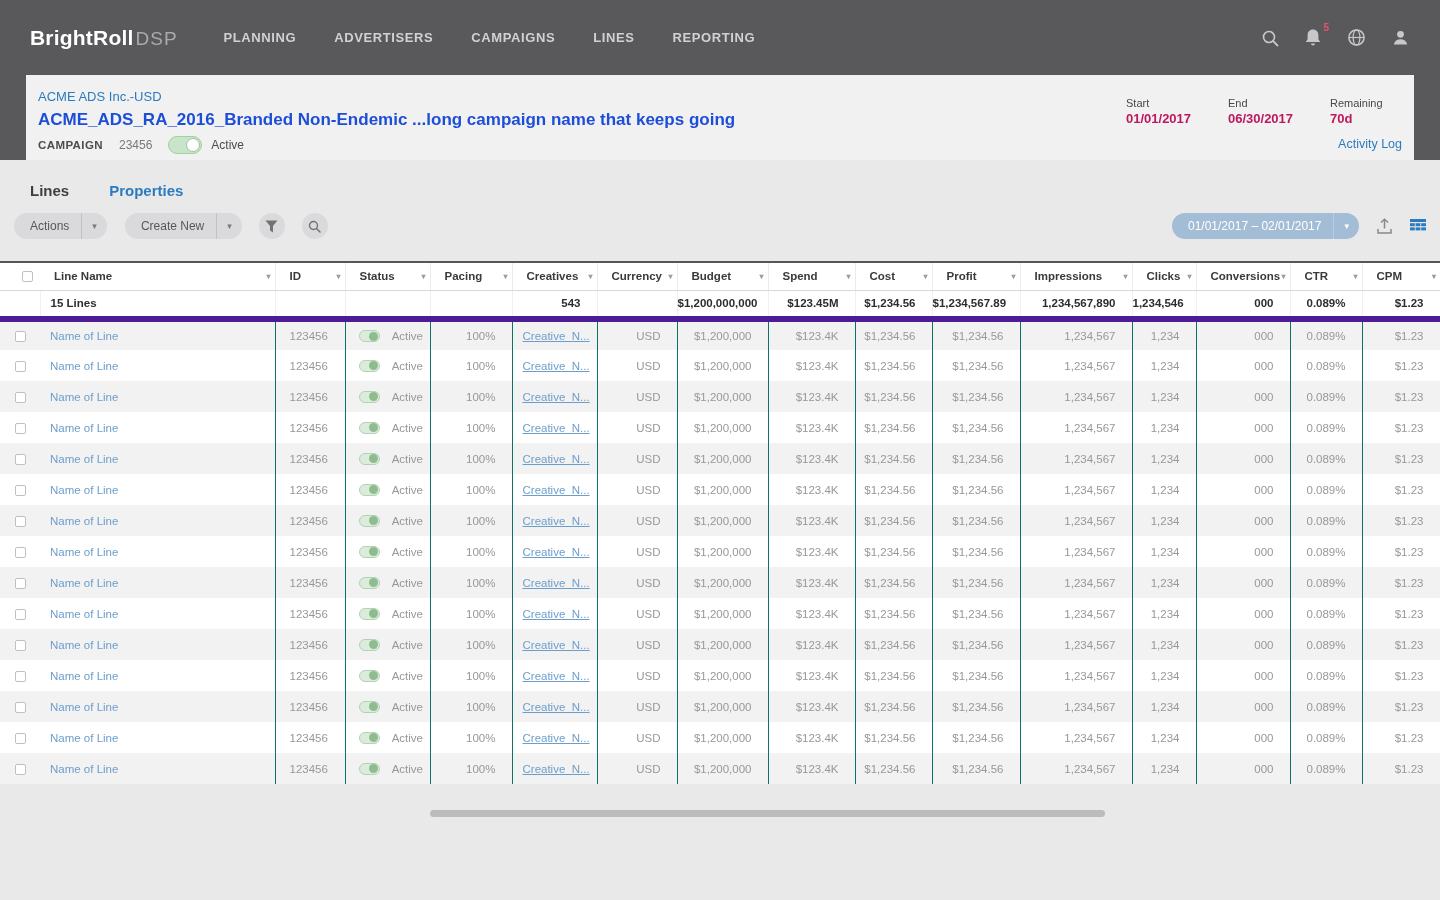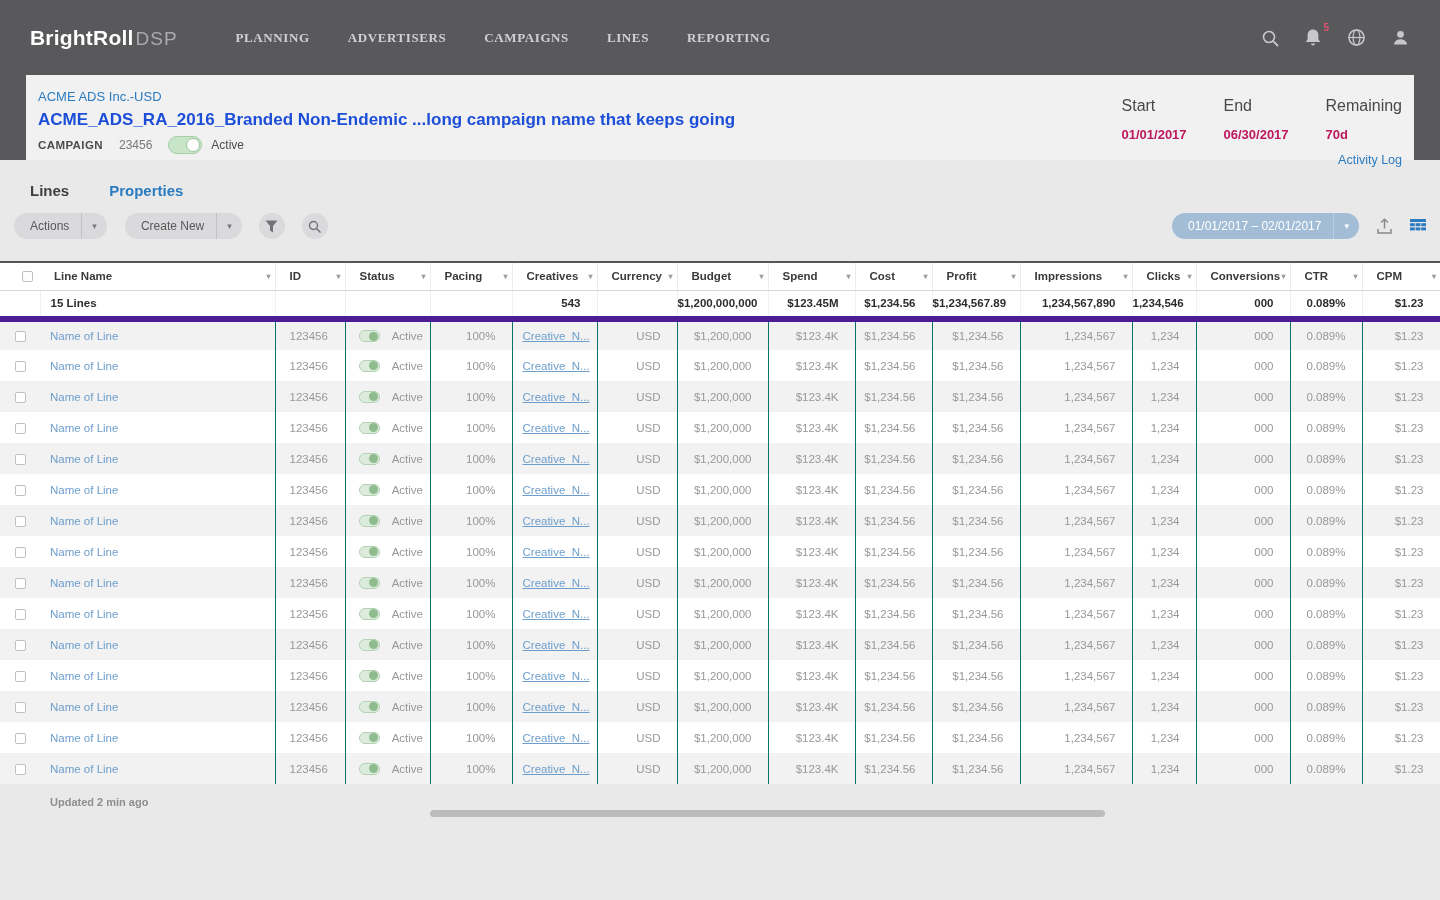--- a/index.html
+++ b/index.html
@@ -4,41 +4,41 @@
 <style>
   * { box-sizing: border-box; margin: 0; padding: 0; }
   html, body { width: 1440px; background: #e9e9ea; font-family: "Liberation Sans", sans-serif; }
   .screen { position: relative; width: 1440px; height: 900px; overflow: hidden; background: #e9e9ea; }
 
   
   .topnav { height: 75px; background: #59595b; display: flex; align-items: center; padding: 16px 30px; }
   .brand { display: flex; align-items: baseline; cursor: pointer; }
   .brand-main { color: #ffffff; font-size: 21px; font-weight: bold; letter-spacing: 0.2px; }
   .brand-sub { color: #a9aaac; font-size: 19px; margin-left: 2px; letter-spacing: 1px; }
-  .nav-items { display: flex; gap: 38px; margin-left: 58px; font-family: Liberation Serif, serif; }
+  .nav-items { display: flex; gap: 38px; margin-left: 46px; }
   .nav-item { color: #d0d1d2; font-size: 13px; font-weight: bold; letter-spacing: 0.6px; text-decoration: none; cursor: pointer; }
   .nav-icons { margin-left: auto; display: flex; align-items: center; gap: 25px; }
   .nav-icon { position: relative; cursor: pointer; display: flex; align-items: center; }
   .badge { position: absolute; top: -6px; right: -7px; color: #e2536f; font-size: 10px; font-weight: bold; }
 
   
   .header-band { height: 85px; background: #59595b; padding: 0 26px; }
   .header-panel { background: #f1f1f2; height: 100%; display: flex; justify-content: space-between; padding: 10px 12px 0 12px; }
   .crumb { display: inline-block; color: #2b7bc0; font-size: 13px; text-decoration: none; margin-top: 4px; cursor: pointer; }
   .camp-title { font-size: 17px; font-weight: bold; color: #1d4ed8; margin: 5px 0 6px 0; }
   .camp-meta { display: flex; align-items: center; font-size: 12px; }
   .camp-label { color: #4c4c4e; font-weight: bold; font-size: 11.5px; letter-spacing: 0.4px; }
   .camp-id { color: #77787a; margin-left: 16px; }
   .toggle { width: 34px; height: 18px; border-radius: 9px; background: #c9e5c9; border: 1px solid #a6cda6; position: relative; display: inline-block; margin-left: 16px; cursor: pointer; }
   .toggle .knob { position: absolute; top: 1px; right: 1px; width: 14px; height: 14px; border-radius: 50%; background: #fff; border: 1px solid #9cc69c; }
   .camp-status { color: #4c4c4e; margin-left: 9px; }
   .header-right { display: flex; flex-direction: column; align-items: flex-end; padding-top: 12px; }
   .dates-row { display: flex; gap: 30px; }
   .date-block { min-width: 72px; }
-  .date-label { font-size: 16px; color: #48484a; margin-bottom: 12px; }
+  .date-label { font-size: 11px; color: #48484a; margin-bottom: 2px; }
   .date-value { font-size: 13px; font-weight: bold; color: #be185d; }
   .activity-log { margin-top: 11px; color: #2b7bc0; font-size: 12.5px; text-decoration: none; cursor: pointer; }
 
   
   .tabs { padding: 22px 0 0 30px; display: flex; gap: 40px; }
   .tab { font-size: 15px; font-weight: bold; text-decoration: none; cursor: pointer; }
   .tab.current { color: #3f3f41; }
   .tab.other { color: #2b7bc0; }
 
   
@@ -594,17 +594,16 @@
       <td class="r">$1,234.56</td>
       <td class="r">1,234,567</td>
       <td class="r">1,234</td>
       <td class="r">000</td>
       <td class="r">0.089%</td>
       <td class="r">$1.23</td>
     </tr>
   </tbody>
   </table>
 
-  <div class="updated">Updated 2 min ago</div>
 
   <div class="hscroll"></div>
 
 </div>
 
 </body></html>

